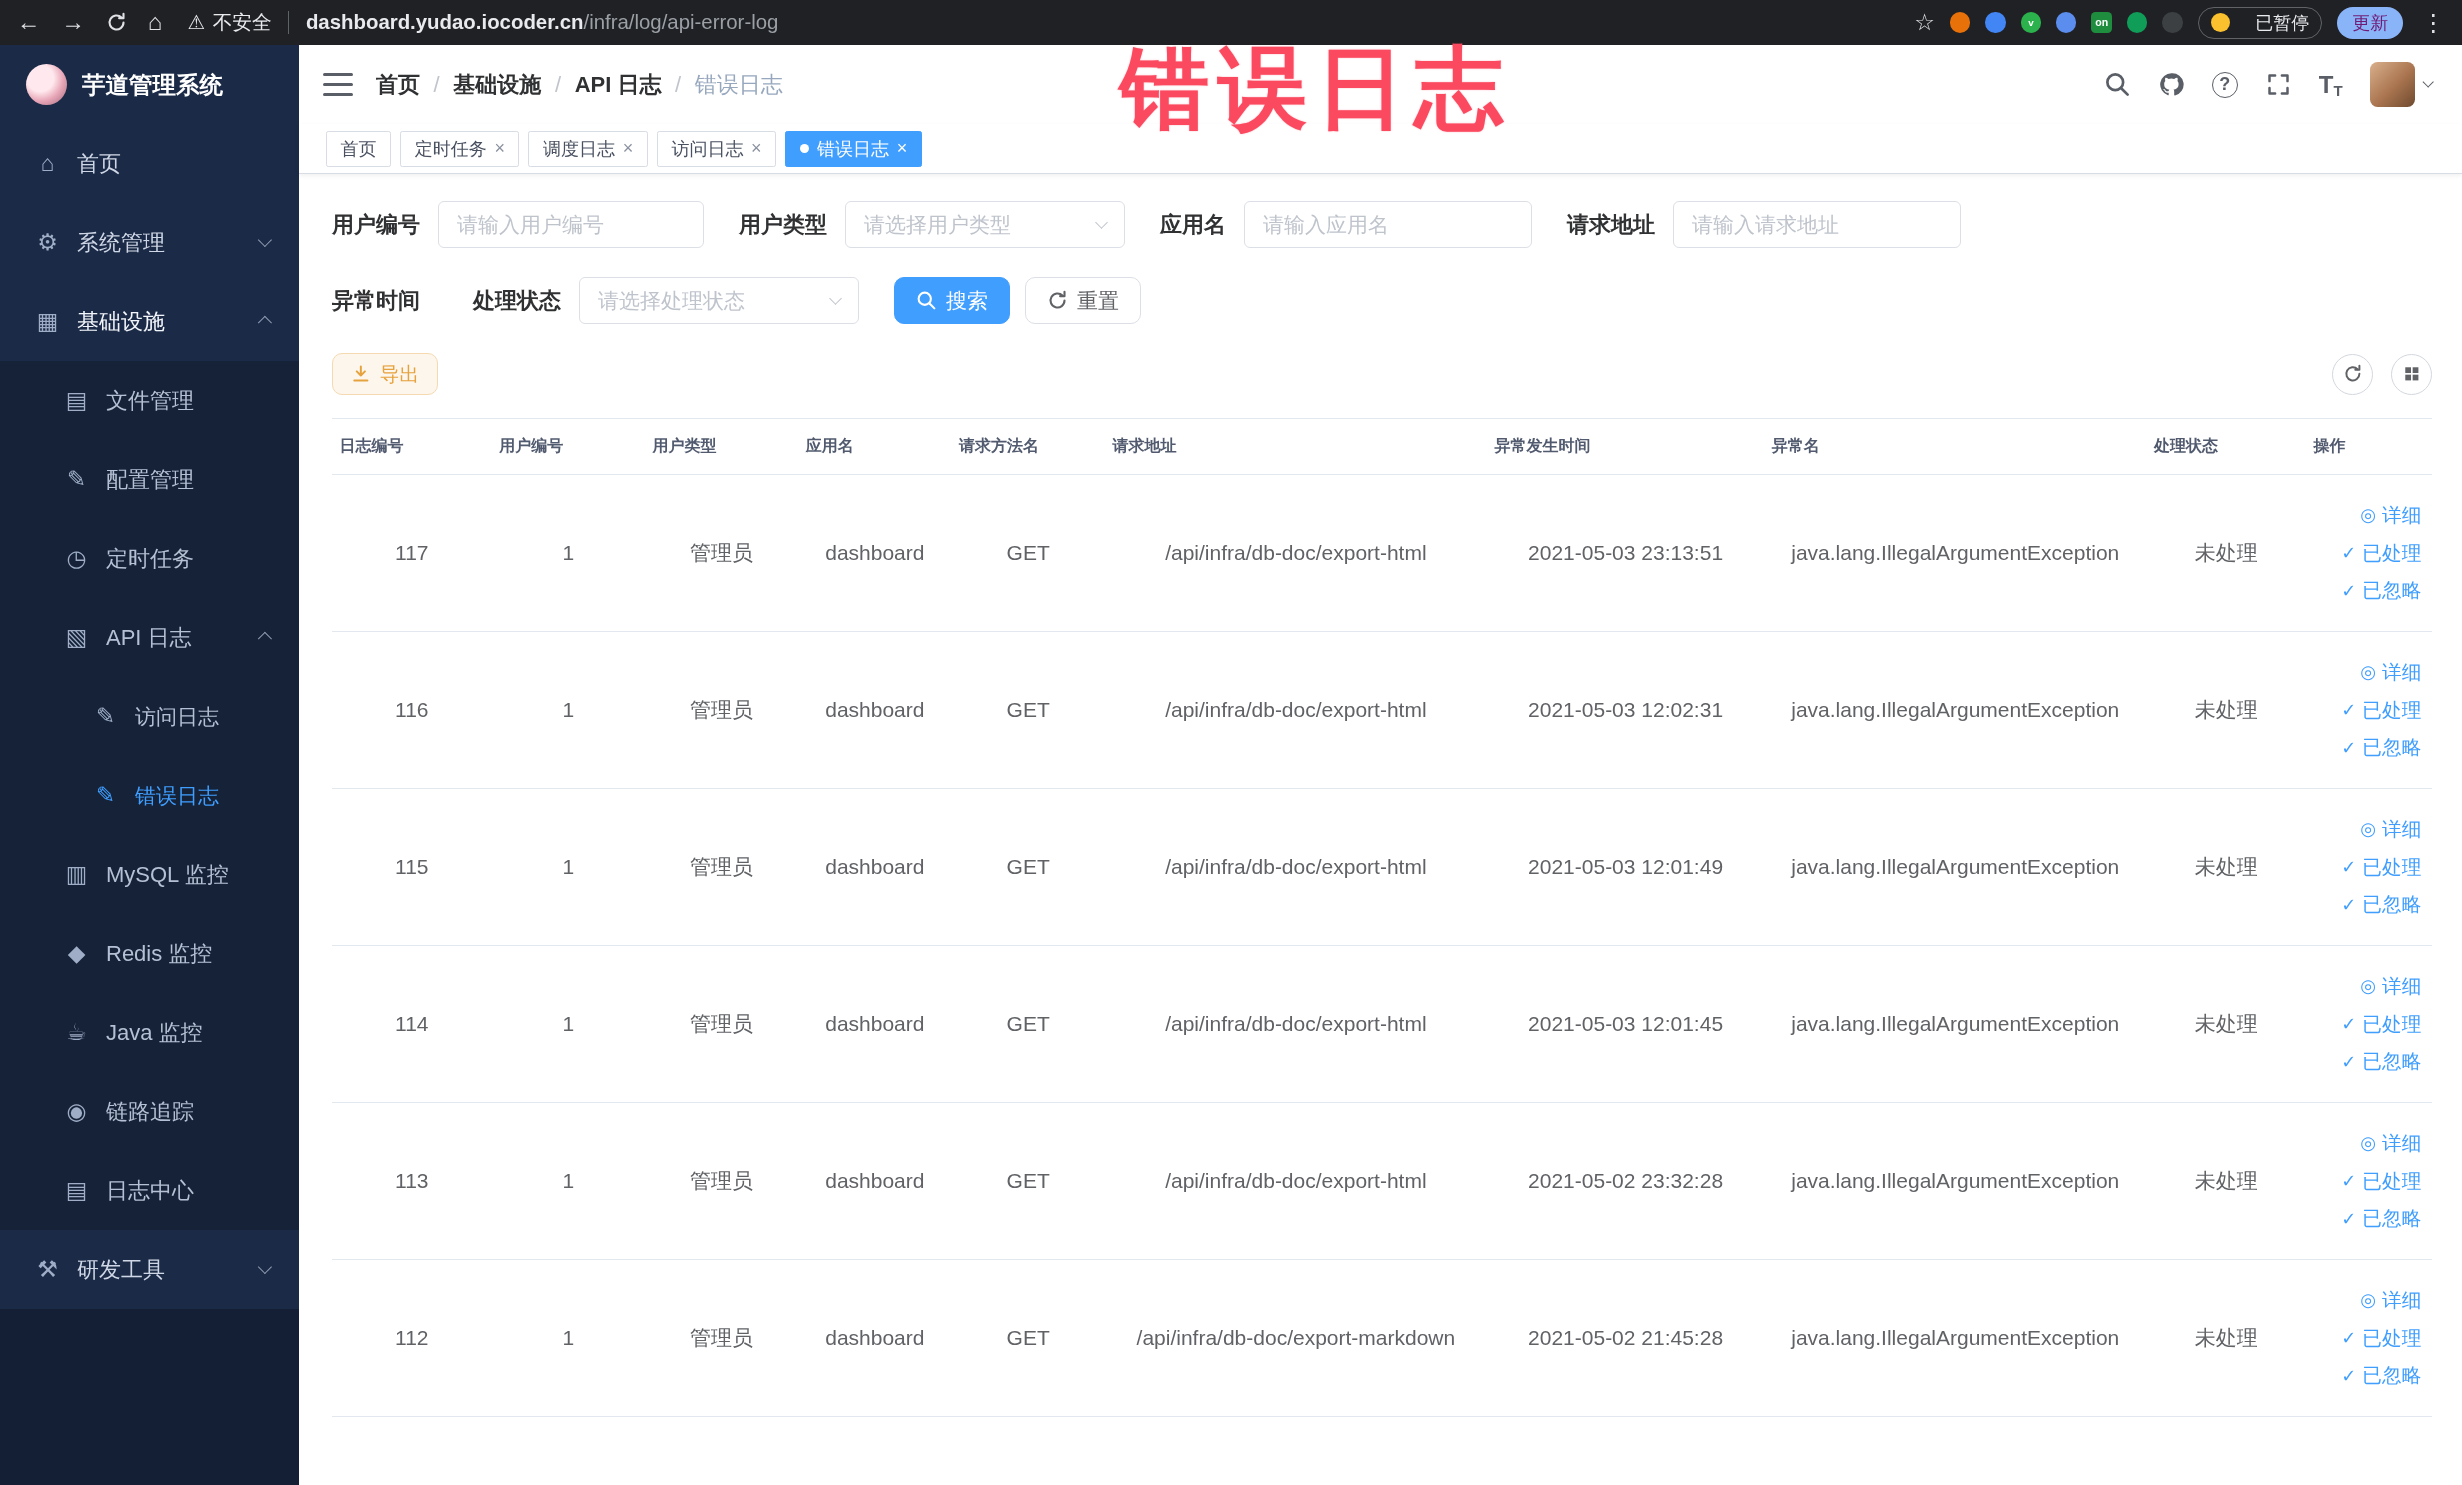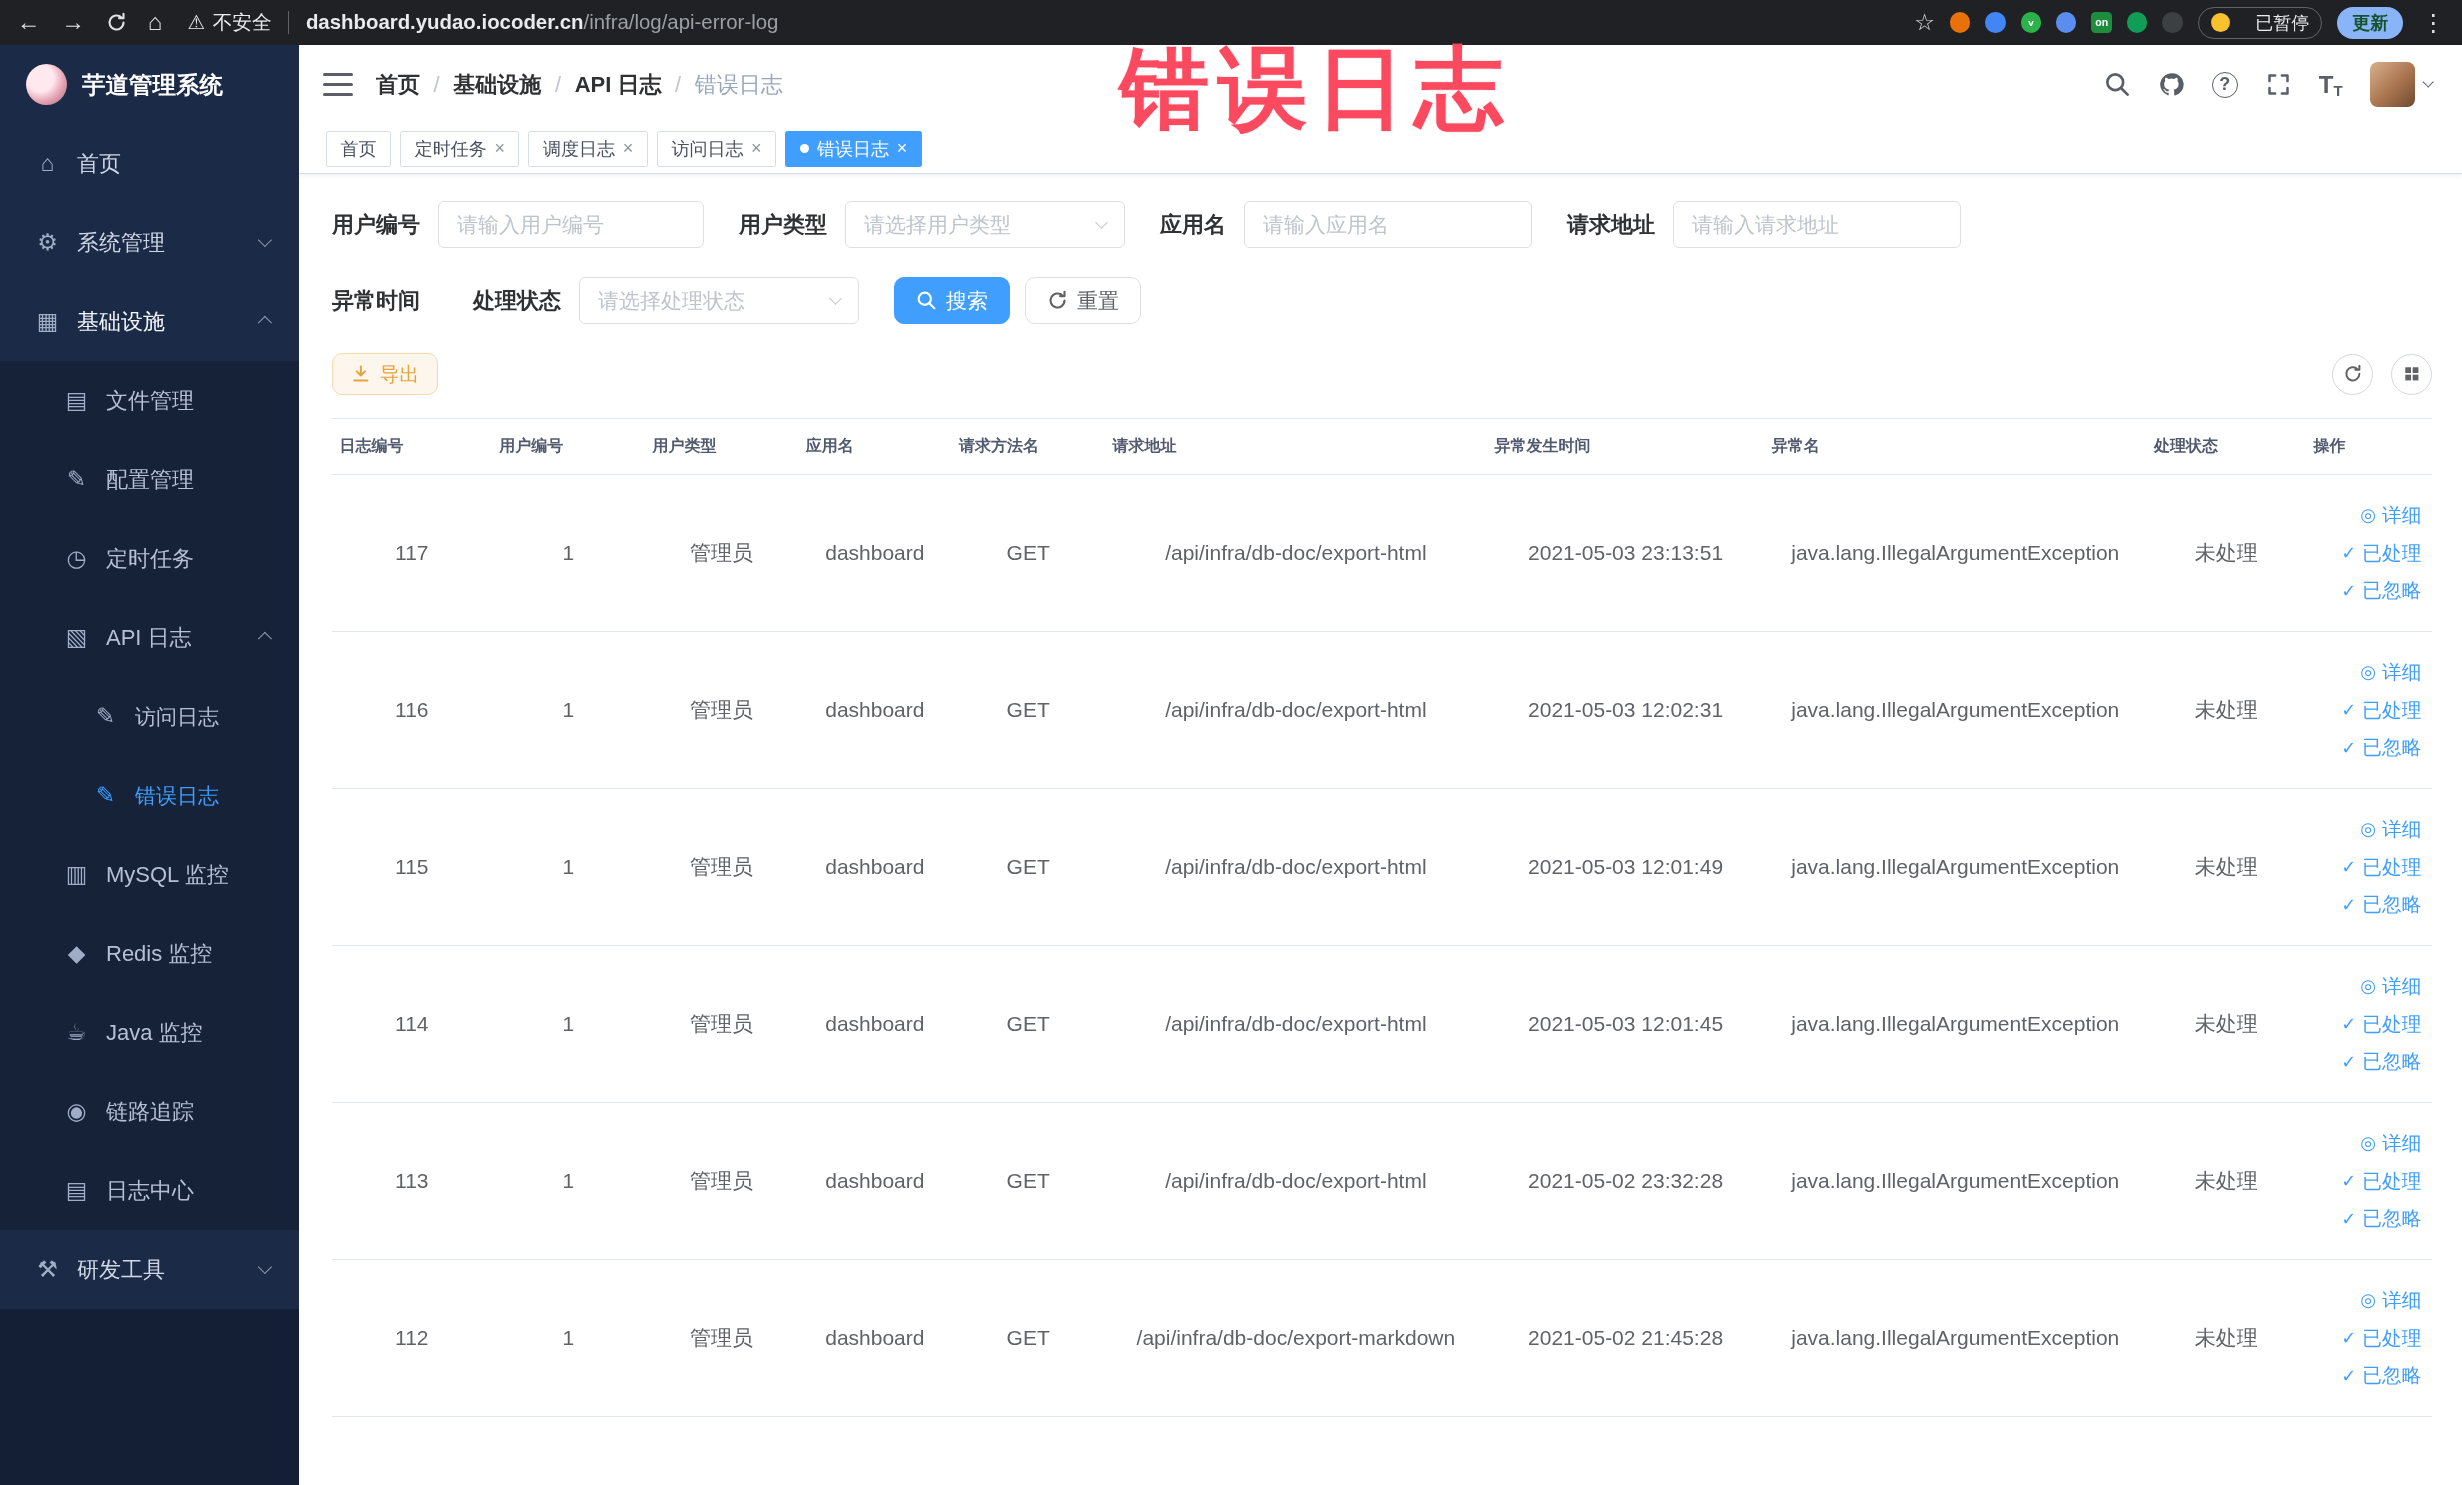--- a/index.html
+++ b/index.html
@@ -17,21 +17,21 @@
   .chrome .url .dom { color:#e8eaed; font-weight:bold; }
   .chrome .url .path { color:#9aa0a6; }
   .chrome-right { margin-left:auto; display:flex; align-items:center; gap:15px; }
   .chrome-right .star { font-size:23px; color:#dfe1e5; }
   .ext { width:20.4px; height:20.4px; border-radius:50%; display:inline-flex; align-items:center; justify-content:center; font-size:9.8px; color:#fff; font-weight:bold; }
   .e1 { background:#e8710a; } .e2 { background:#4285f4; } .e3 { background:#2bb24c; }
   .e4 { background:#5b8def; } .e5 { background:#1e8e3e; border-radius:4.5px; font-size:10.6px; }
   .e6 { background:#0f9d58; } .e7 { background:#3c4043; }
   .paused-badge { height:32px; border:0.8px solid #5f6368; border-radius:16px; display:inline-flex; align-items:center; gap:25px; padding:0 12px; font-size:18px; color:#e8eaed; }
   .paused-badge .face { width:19.7px; height:19.7px; border-radius:50%; background:#fbc02d; display:inline-block; }
-  .update-btn { height:32px; border-radius:16px; background:#8ab4f8; color:#14532d; font-size:18px; font-weight:bold; display:inline-flex; align-items:center; padding:0 15px; }
+  .update-btn { height:32px; border-radius:16px; background:#8ab4f8; color:#701a75; font-size:18px; font-weight:normal; display:inline-flex; align-items:center; padding:0 15px; }
   .kebab { font-size:24px; color:#dfe1e5; margin-left:3px; }
 
   
   .app { position:absolute; top:45px; left:0; right:0; bottom:0; display:flex; }
 
   
   .sidebar { width:299px; flex-shrink:0; background:#1b2a47; display:flex; flex-direction:column; overflow:hidden; }
   .logo-row { height:79px; display:flex; align-items:center; gap:15px; padding-left:26px; }
   .logo-img { width:41px; height:41px; border-radius:50%; background:radial-gradient(circle at 35% 35%, #ffe9ee 0 35%, #e8a7b8 60%, #9c6476 100%); flex-shrink:0; }
   .logo-title { color:#fff; font-size:23.5px; font-weight:bold; white-space:nowrap; }

